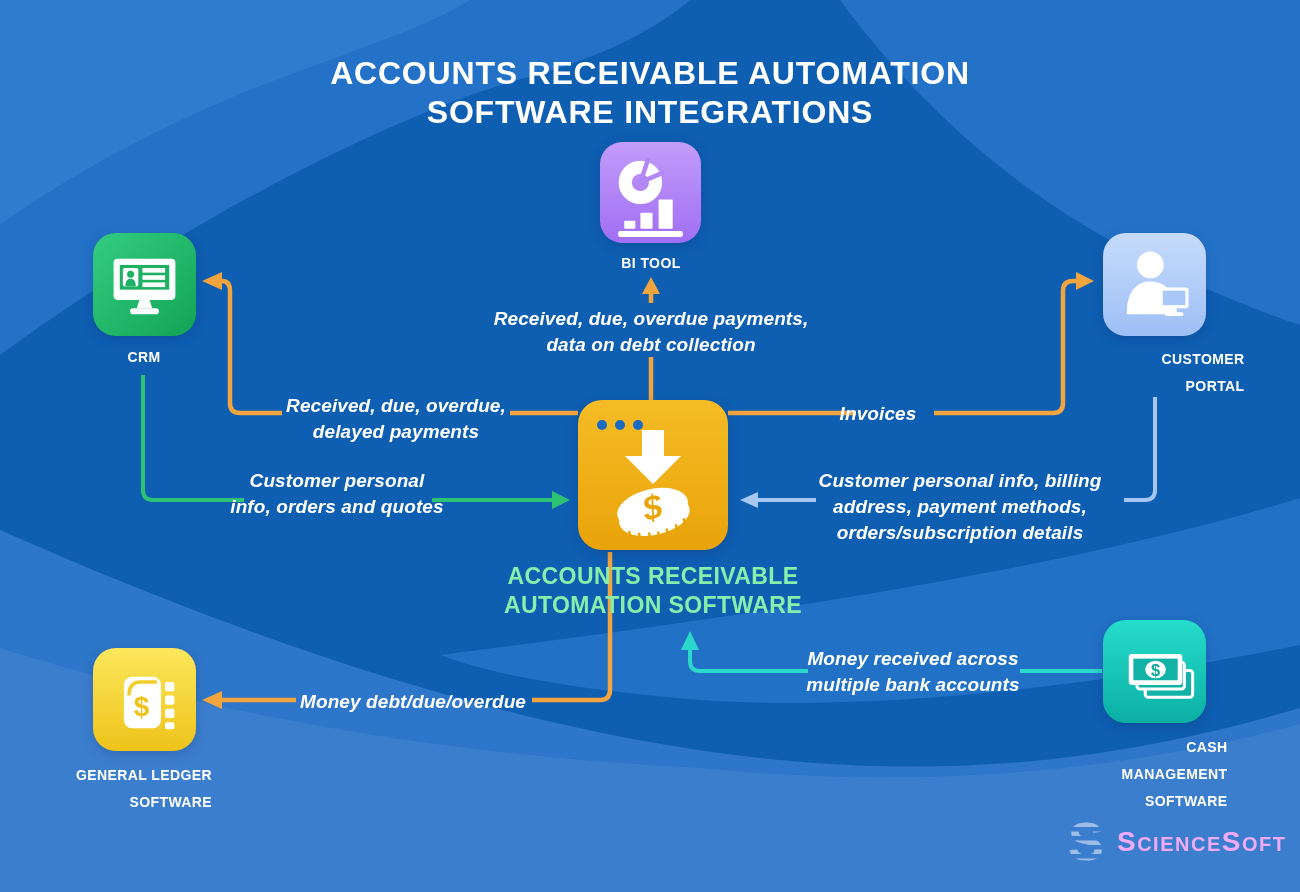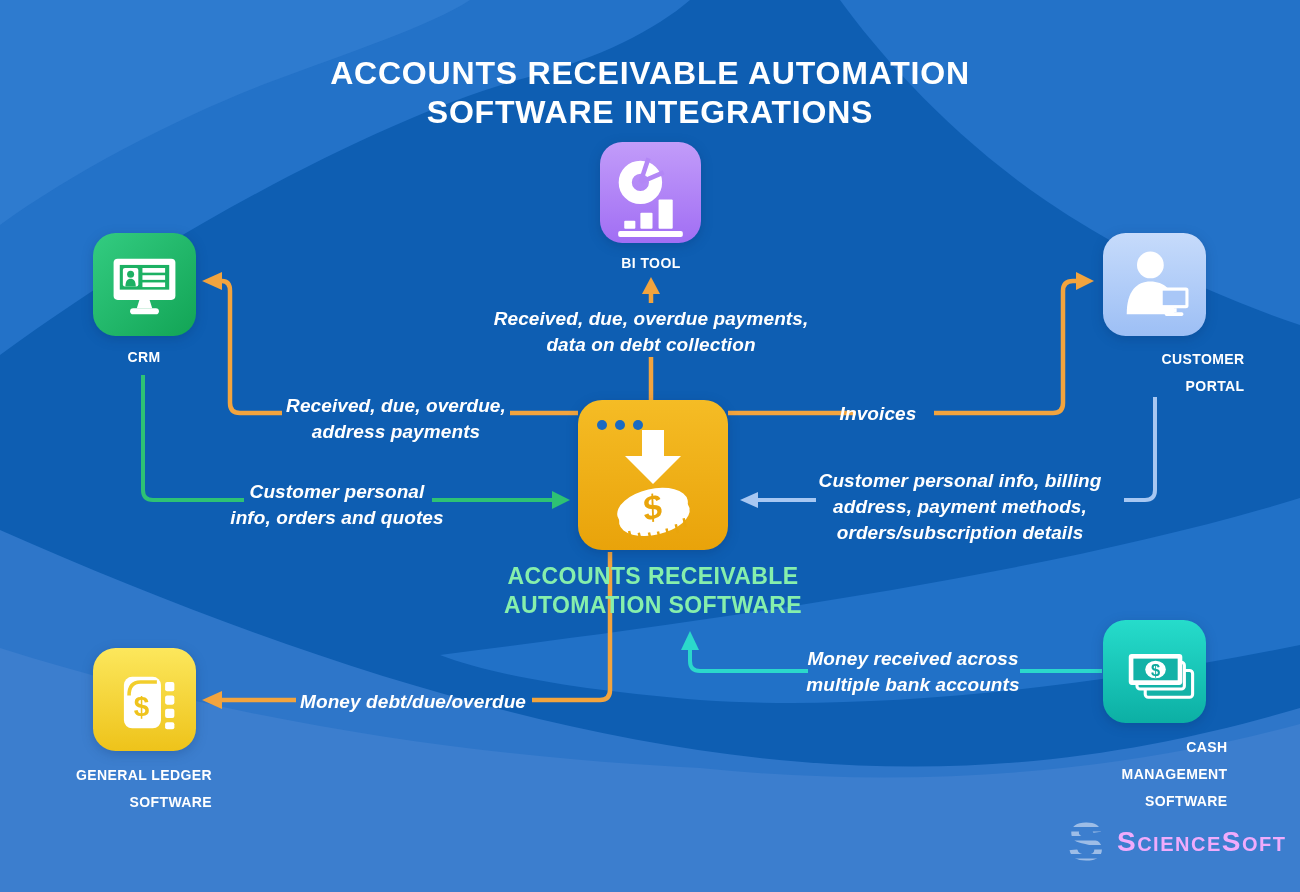--- a/index.html
+++ b/index.html
@@ -219,22 +219,22 @@
   <div class="lbl center-lbl" style="left:653px;top:562px;">ACCOUNTS RECEIVABLE
 AUTOMATION SOFTWARE</div>
   <div class="lbl node-lbl" style="left:144px;top:762px;">GENERAL LEDGER
 SOFTWARE</div>
   <div class="lbl node-lbl" style="left:1155px;top:734px;">CASH MANAGEMENT
 SOFTWARE</div>
 
   <div class="lbl flow-lbl" style="left:651px;top:306px;">Received, due, overdue payments,
 data on debt collection</div>
   <div class="lbl flow-lbl" style="left:396px;top:393px;">Received, due, overdue,
-address payments</div>
-  <div class="lbl flow-lbl" style="left:337px;top:479px;">Customer personal
+delayed payments</div>
+  <div class="lbl flow-lbl" style="left:337px;top:468px;">Customer personal
 info, orders and quotes</div>
   <div class="lbl flow-lbl" style="left:878px;top:401px;">Invoices</div>
   <div class="lbl flow-lbl" style="left:960px;top:468px;">Customer personal info, billing
 address, payment methods,
 orders/subscription details</div>
   <div class="lbl flow-lbl" style="left:413px;top:689px;">Money debt/due/overdue</div>
   <div class="lbl flow-lbl" style="left:913px;top:646px;">Money received across
 multiple bank accounts</div>
 
   <div class="logo">

